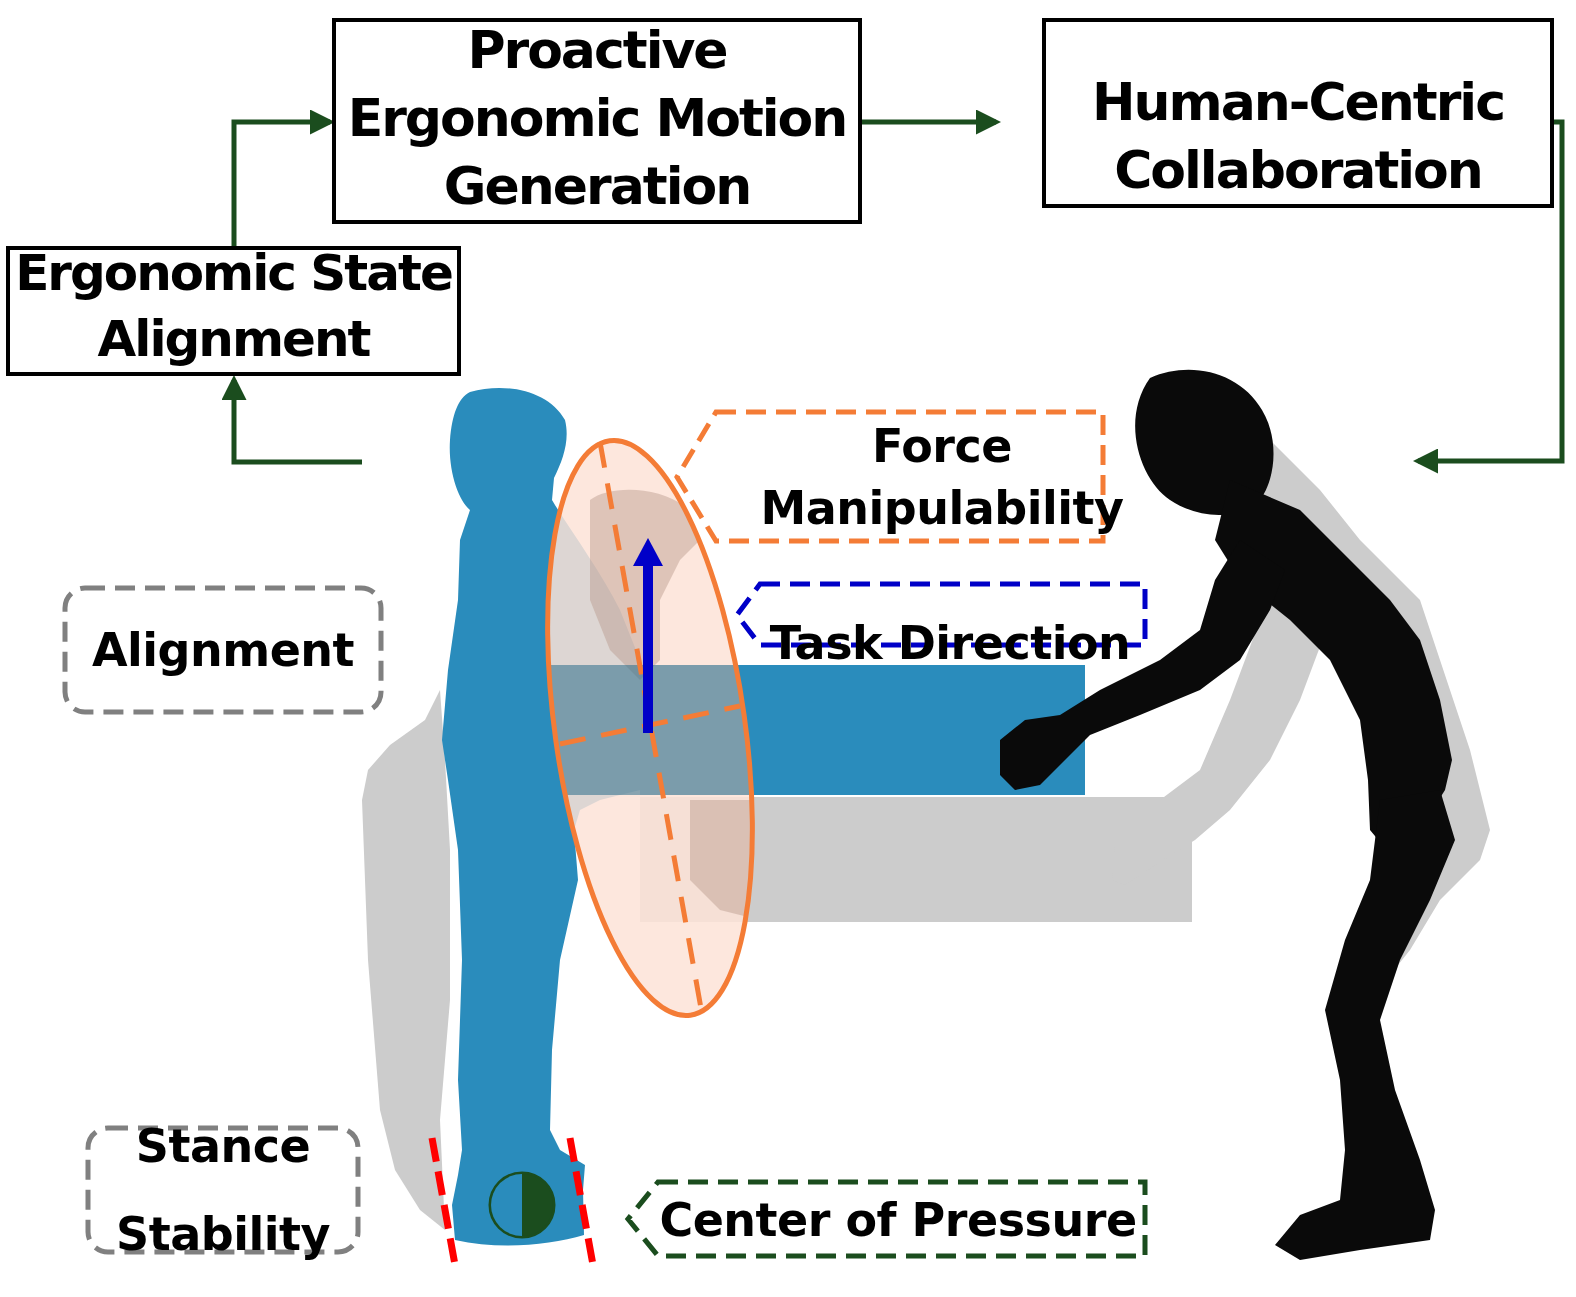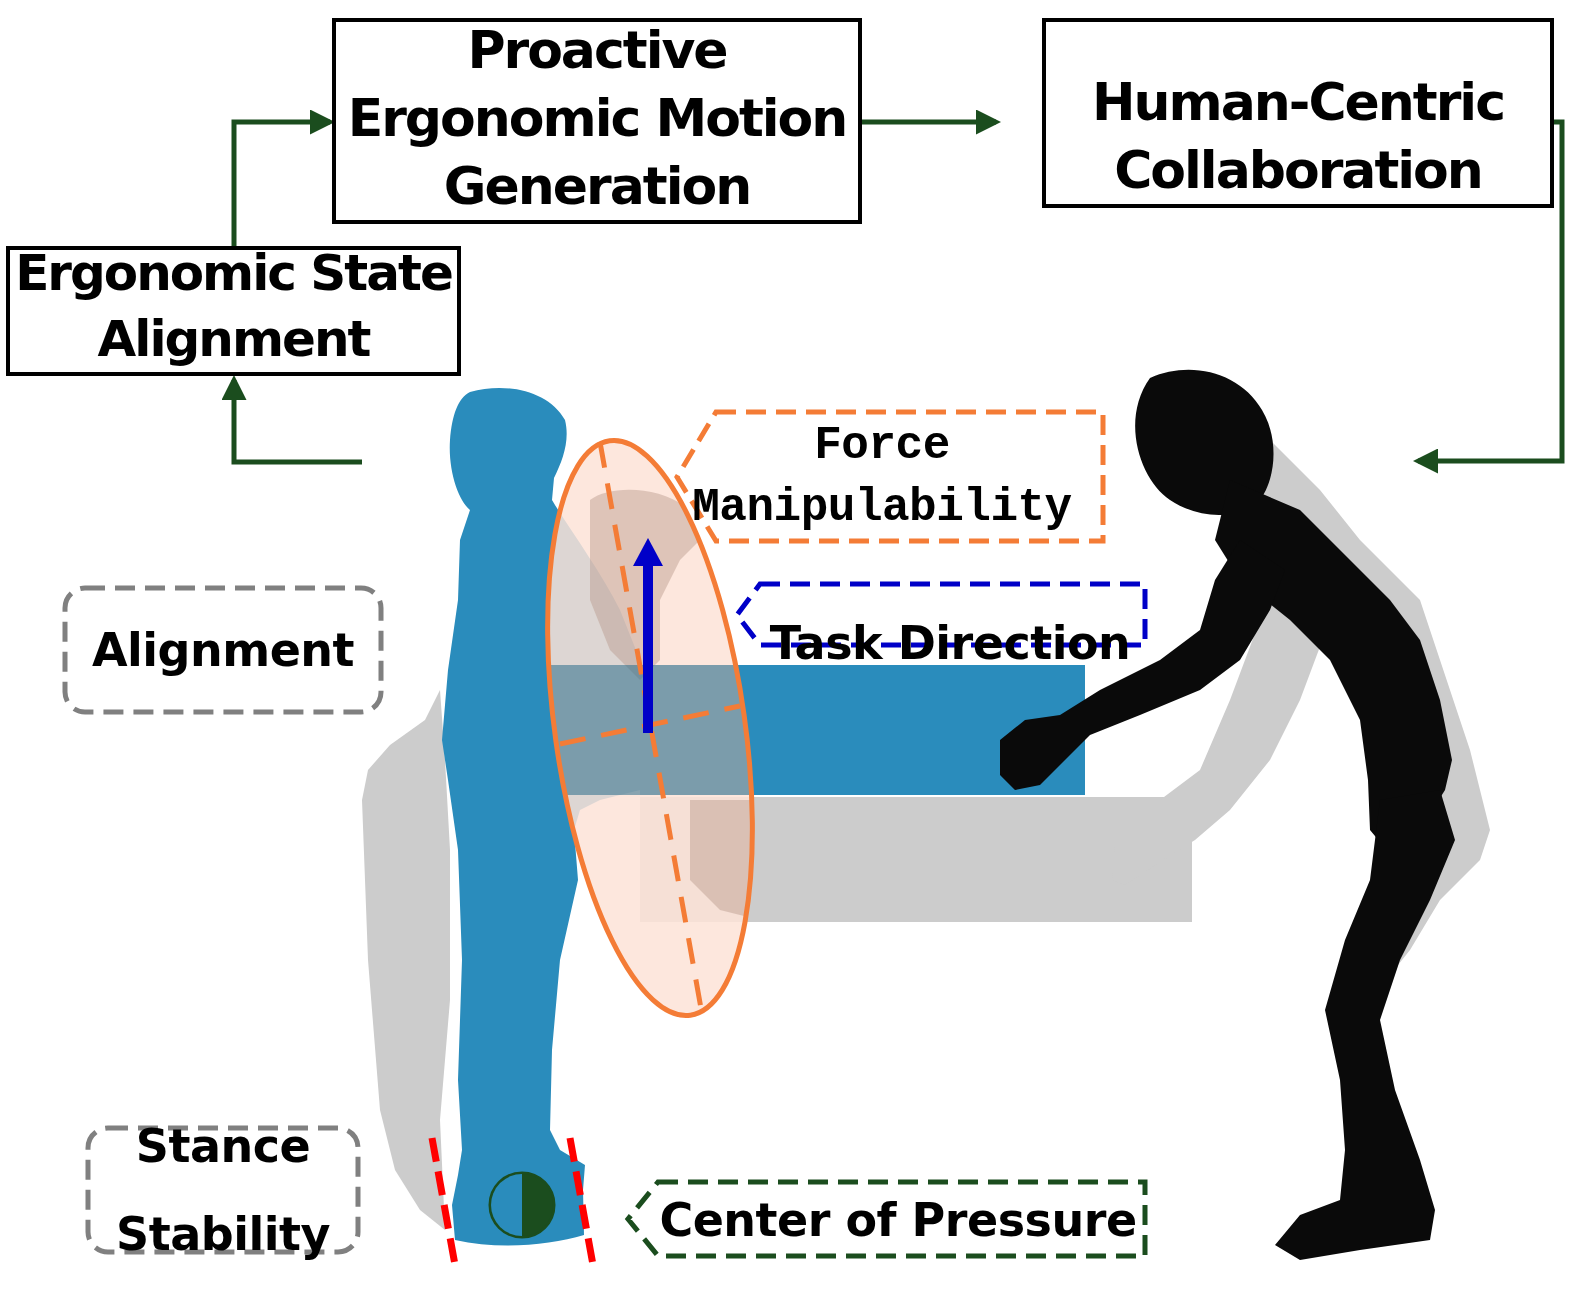--- a/index.html
+++ b/index.html
@@ -120,21 +120,21 @@
 
 <div class="tag tag-gray" style="left:65px; top:588px; width:316px; height:124px;">
   <span>Alignment</span>
 </div>
 
 <div class="tag tag-gray" style="left:88px; top:1128px; width:270px; height:124px;gap:26px;">
   <span>Stance</span>
   <span>Stability</span>
 </div>
 
-<div class="tag tag-side" style="left:692px; top:414px; width:380px; height:126px;font-family:Liberation Mono, monospace;">
+<div class="tag tag-side" style="left:752px; top:414px; width:380px; height:126px;">
   <span>Force</span>
   <span>Manipulability</span>
 </div>
 
 <div class="tag tag-side" style="left:760px; top:584px; width:380px; height:62px;margin-top:28px;">
   <span>Task Direction</span>
 </div>
 
 <div class="tag tag-side" style="left:658px; top:1184px; width:480px; height:72px;">
   <span>Center of Pressure</span>

